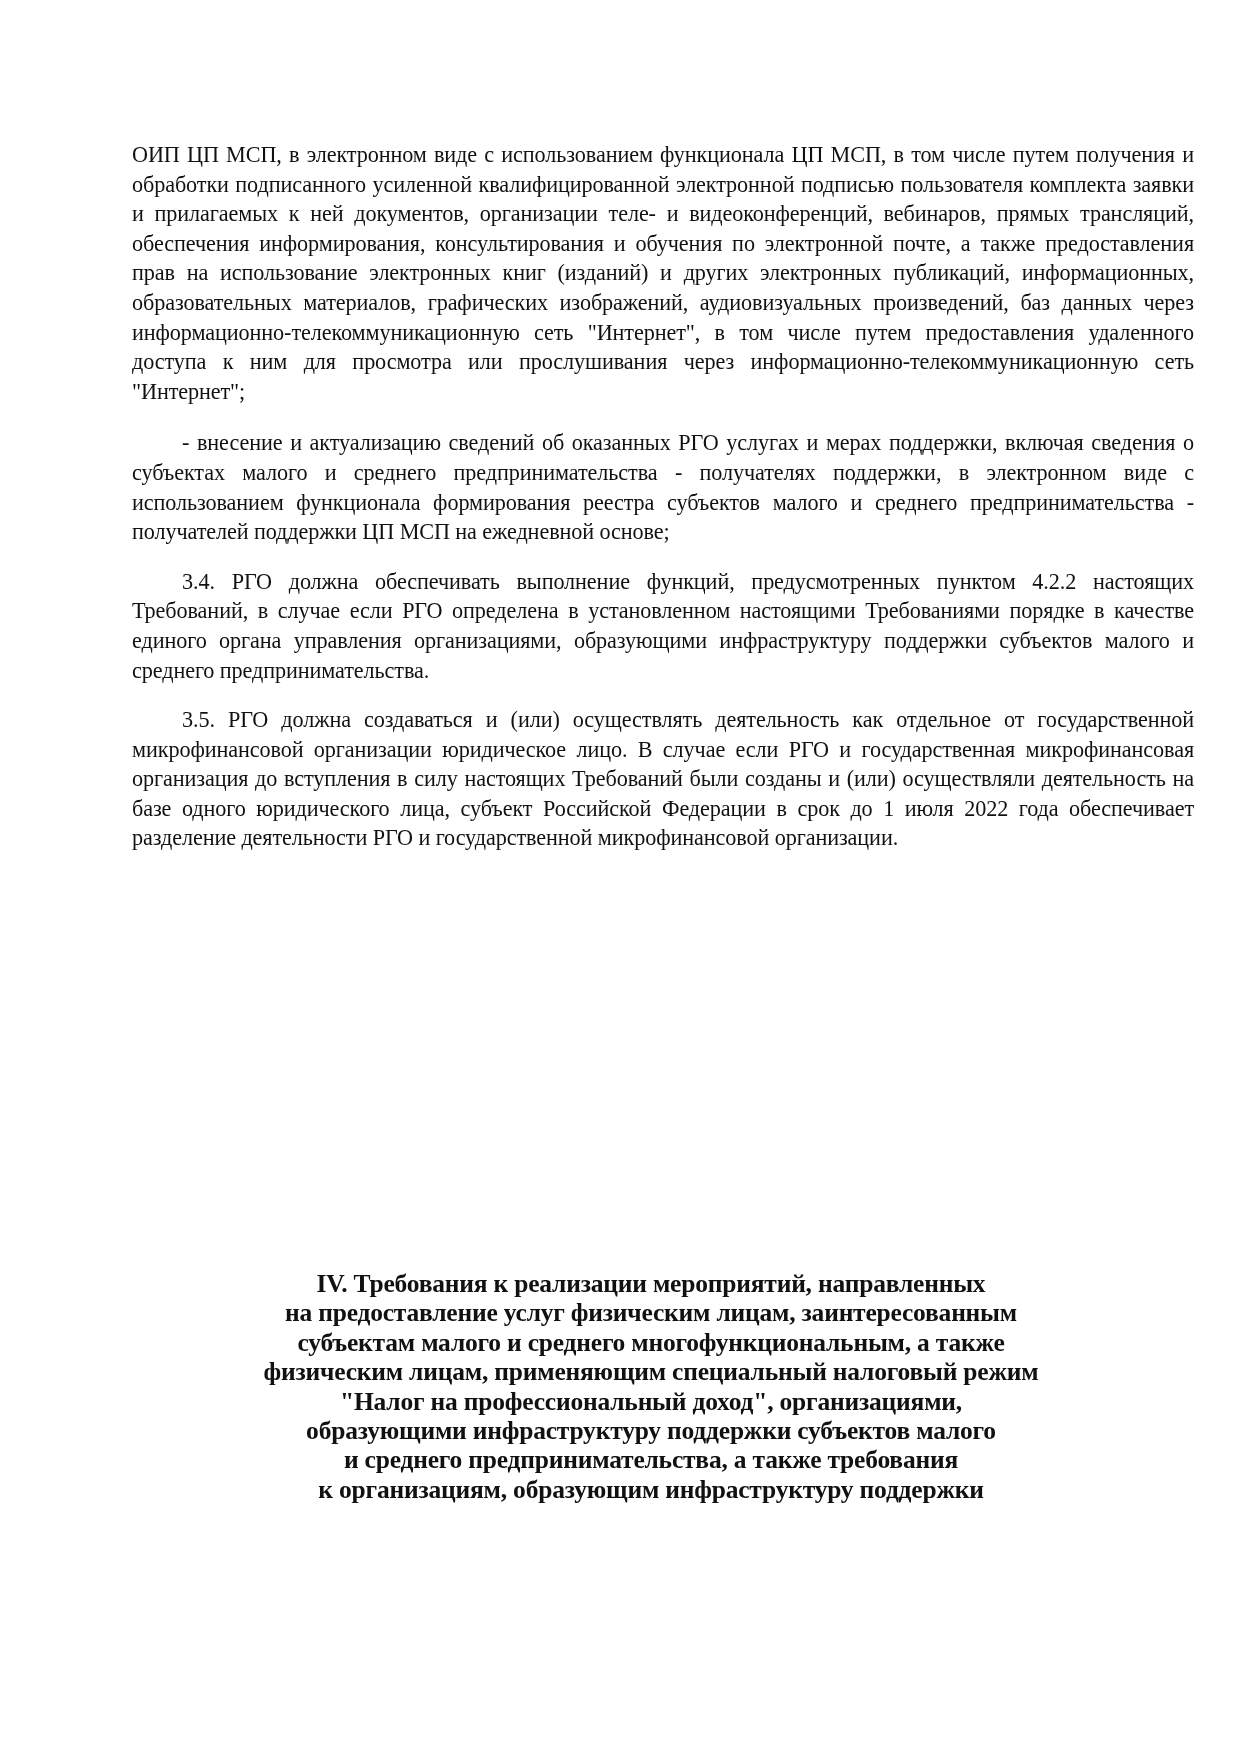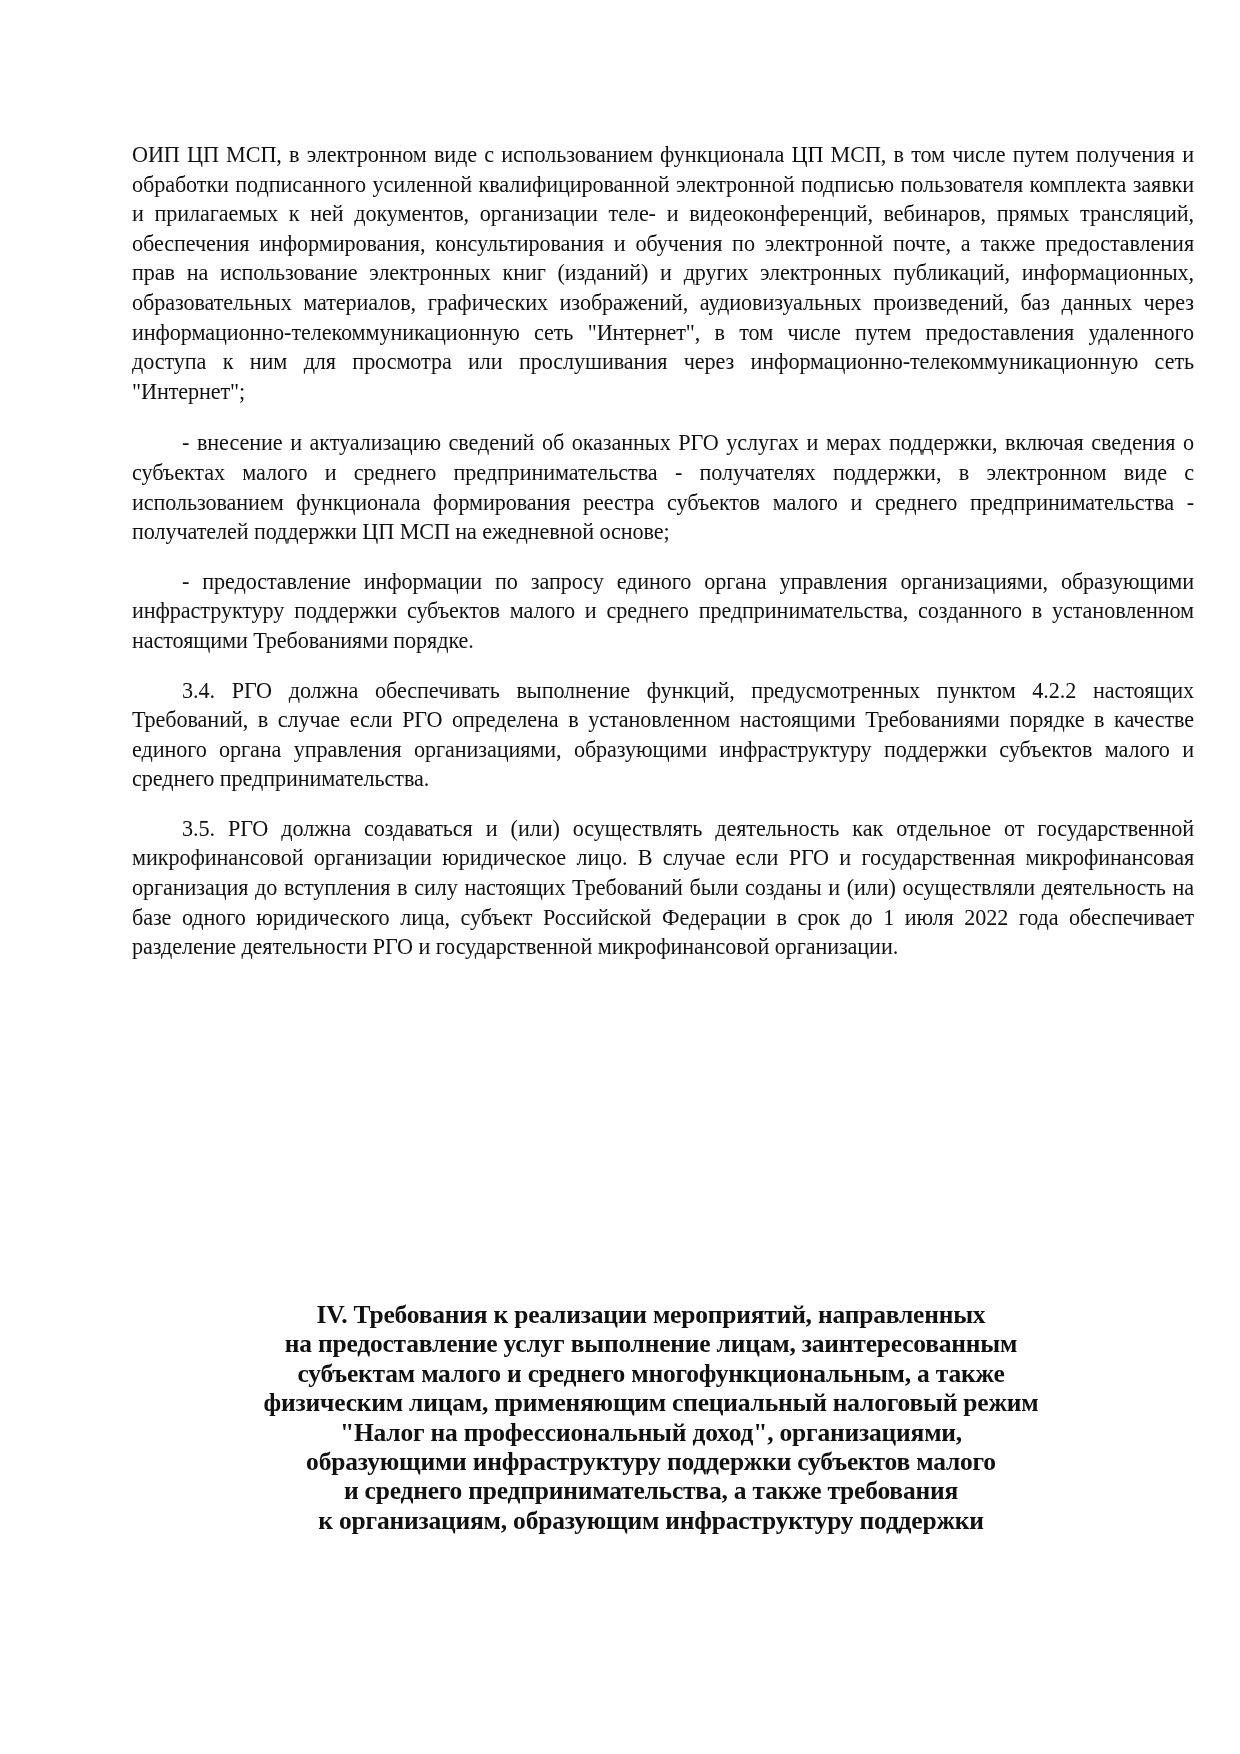--- a/index.html
+++ b/index.html
@@ -30,48 +30,47 @@
     }
     .para.indent {
       text-indent: 50px;
     }
     .para.first {
       margin-bottom: 22px;
     }
     .heading {
       position: absolute;
       left: 120px;
-      top: 1300px;
+      top: 1269px;
       width: 1062px;
       text-align: center;
       font-family: "Liberation Serif", "DejaVu Serif", serif;
       font-weight: bold;
       font-size: 25.5px;
       line-height: 29.4px;
       margin: 0;
       letter-spacing: -0.2px;
     }
     .heading-line {
       display: block;
       white-space: nowrap;
     }
   </style>
 </head>
 <body>
 
 <div class="page">
   <p class="para first">ОИП ЦП МСП, в электронном виде с использованием функционала ЦП МСП, в том числе путем получения и обработки подписанного усиленной квалифицированной электронной подписью пользователя комплекта заявки и прилагаемых к ней документов, организации теле- и видеоконференций, вебинаров, прямых трансляций, обеспечения информирования, консультирования и обучения по электронной почте, а также предоставления прав на использование электронных книг (изданий) и других электронных публикаций, информационных, образовательных материалов, графических изображений, аудиовизуальных произведений, баз данных через информационно-телекоммуникационную сеть "Интернет", в том числе путем предоставления удаленного доступа к ним для просмотра или прослушивания через информационно-телекоммуникационную сеть "Интернет";</p>
   <p class="para indent">- внесение и актуализацию сведений об оказанных РГО услугах и мерах поддержки, включая сведения о субъектах малого и среднего предпринимательства - получателях поддержки, в электронном виде с использованием функционала формирования реестра субъектов малого и среднего предпринимательства - получателей поддержки ЦП МСП на ежедневной основе;</p>
-  <p class="para indent">- предоставление информации по запросу единого органа управления организациями, образующими инфраструктуру поддержки субъектов малого и среднего предпринимательства, созданного в установленном настоящими Требованиями порядке.</p>
   <p class="para indent">3.4. РГО должна обеспечивать выполнение функций, предусмотренных пунктом 4.2.2 настоящих Требований, в случае если РГО определена в установленном настоящими Требованиями порядке в качестве единого органа управления организациями, образующими инфраструктуру поддержки субъектов малого и среднего предпринимательства.</p>
   <p class="para indent">3.5. РГО должна создаваться и (или) осуществлять деятельность как отдельное от государственной микрофинансовой организации юридическое лицо. В случае если РГО и государственная микрофинансовая организация до вступления в силу настоящих Требований были созданы и (или) осуществляли деятельность на базе одного юридического лица, субъект Российской Федерации в срок до 1 июля 2022 года обеспечивает разделение деятельности РГО и государственной микрофинансовой организации.</p>
 </div>
 
 <h2 class="heading">
   <span class="heading-line">IV. Требования к реализации мероприятий, направленных</span>
-  <span class="heading-line">на предоставление услуг выполнение лицам, заинтересованным</span>
+  <span class="heading-line">на предоставление услуг физическим лицам, заинтересованным</span>
   <span class="heading-line">субъектам малого и среднего многофункциональным, а также</span>
   <span class="heading-line">физическим лицам, применяющим специальный налоговый режим</span>
   <span class="heading-line">"Налог на профессиональный доход", организациями,</span>
   <span class="heading-line">образующими инфраструктуру поддержки субъектов малого</span>
   <span class="heading-line">и среднего предпринимательства, а также требования</span>
   <span class="heading-line">к организациям, образующим инфраструктуру поддержки</span>
 </h2>
 
 </body></html>

